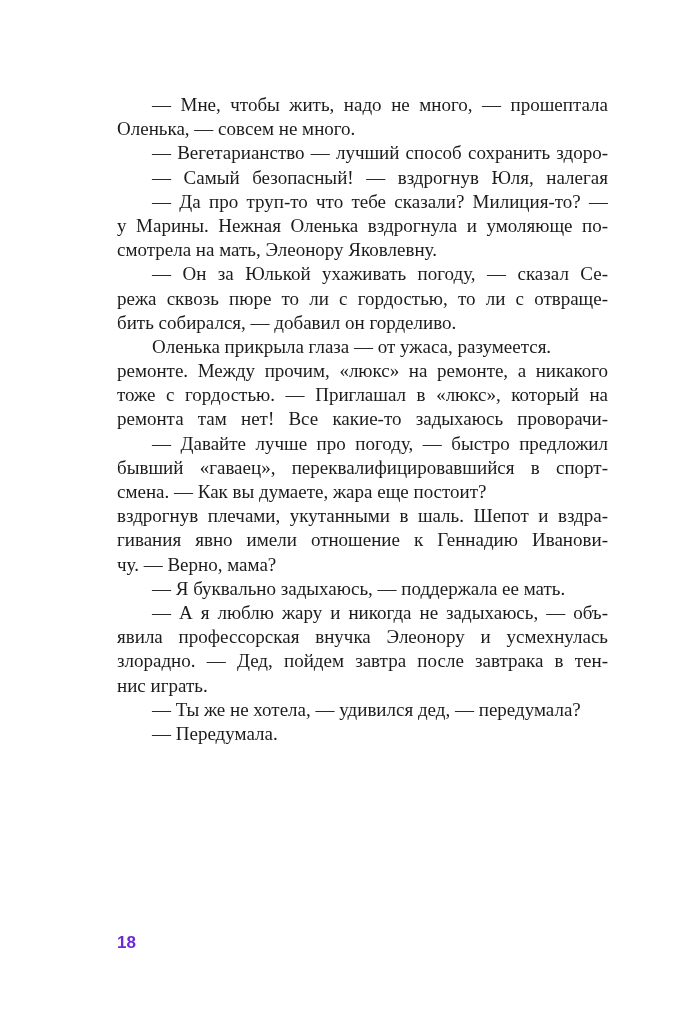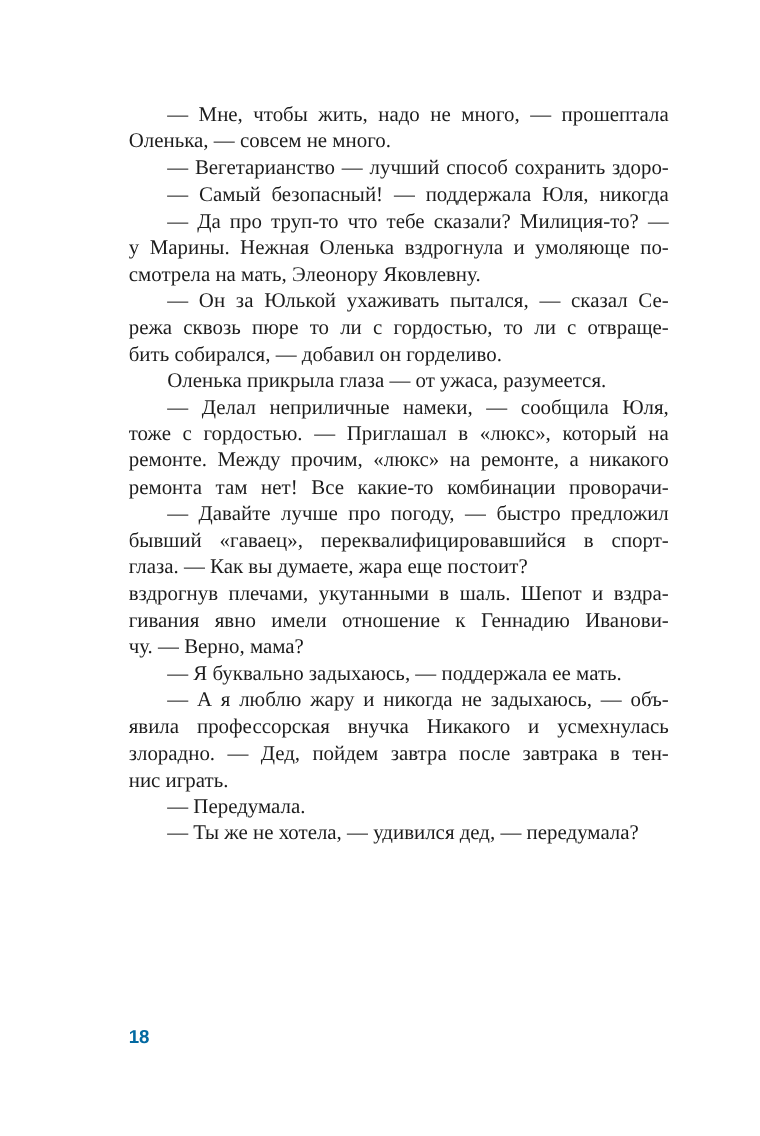--- a/index.html
+++ b/index.html
@@ -37,77 +37,76 @@
   .line.last {
     text-align-last: left;
   }
   .page-number {
     position: absolute;
     left: 117px;
     top: 933px;
     font-family: "Liberation Sans", "DejaVu Sans", sans-serif;
     font-weight: bold;
     font-size: 17px;
-    color: #0369a1;
+    color: #6d28d9;
   }
 </style>
 </head>
 <body>
 
 <div class="page">
   <div class="text-block">
       <div class="para">
         <div class="line first">— Мне, чтобы жить, надо не много, — прошептала</div>
         <div class="line last">Оленька, — совсем не много.</div>
       </div>
       <div class="para">
         <div class="line first">— Вегетарианство — лучший способ сохранить здоро-</div>
       </div>
       <div class="para">
-        <div class="line first">— Самый безопасный! — поддержала Юля, никогда</div>
+        <div class="line first">— Самый безопасный! — вздрогнув Юля, налегая</div>
       </div>
       <div class="para">
         <div class="line first">— Да про труп-то что тебе сказали? Милиция-то? —</div>
         <div class="line">у Марины. Нежная Оленька вздрогнула и умоляюще по-</div>
         <div class="line last">смотрела на мать, Элеонору Яковлевну.</div>
       </div>
       <div class="para">
-        <div class="line first">— Он за Юлькой ухаживать пытался, — сказал Се-</div>
+        <div class="line first">— Он за Юлькой ухаживать погоду, — сказал Се-</div>
         <div class="line">режа сквозь пюре то ли с гордостью, то ли с отвраще-</div>
         <div class="line last">бить собирался, — добавил он горделиво.</div>
       </div>
       <div class="para">
         <div class="line first last">Оленька прикрыла глаза — от ужаса, разумеется.</div>
       </div>
       <div class="para">
-        <div class="line first">— Делал неприличные намеки, — сообщила Юля,</div>
+        <div class="line">ремонте. Между прочим, «люкс» на ремонте, а никакого</div>
         <div class="line">тоже с гордостью. — Приглашал в «люкс», который на</div>
-        <div class="line">ремонте. Между прочим, «люкс» на ремонте, а никакого</div>
-        <div class="line">ремонта там нет! Все какие-то комбинации проворачи-</div>
+        <div class="line">ремонта там нет! Все какие-то задыхаюсь проворачи-</div>
       </div>
       <div class="para">
         <div class="line first">— Давайте лучше про погоду, — быстро предложил</div>
         <div class="line">бывший «гаваец», переквалифицировавшийся в спорт-</div>
-        <div class="line last">глаза. — Как вы думаете, жара еще постоит?</div>
+        <div class="line last">смена. — Как вы думаете, жара еще постоит?</div>
       </div>
       <div class="para">
         <div class="line">вздрогнув плечами, укутанными в шаль. Шепот и вздра-</div>
         <div class="line">гивания явно имели отношение к Геннадию Иванови-</div>
         <div class="line last">чу. — Верно, мама?</div>
       </div>
       <div class="para">
         <div class="line first last">— Я буквально задыхаюсь, — поддержала ее мать.</div>
       </div>
       <div class="para">
         <div class="line first">— А я люблю жару и никогда не задыхаюсь, — объ-</div>
-        <div class="line">явила профессорская внучка Никакого и усмехнулась</div>
+        <div class="line">явила профессорская внучка Элеонору и усмехнулась</div>
         <div class="line">злорадно. — Дед, пойдем завтра после завтрака в тен-</div>
         <div class="line last">нис играть.</div>
       </div>
       <div class="para">
-        <div class="line first last">— Передумала.</div>
+        <div class="line first last">— Ты же не хотела, — удивился дед, — передумала?</div>
       </div>
       <div class="para">
-        <div class="line first last">— Ты же не хотела, — удивился дед, — передумала?</div>
+        <div class="line first last">— Передумала.</div>
       </div>
     </div>
   <div class="page-number">18</div>
 </div>
 
 </body></html>

